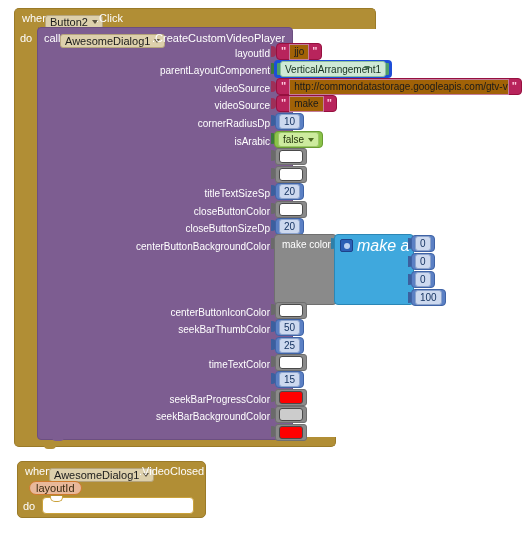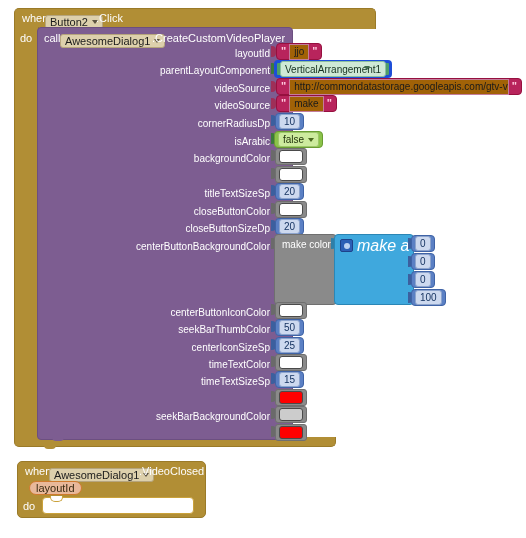--- a/index.html
+++ b/index.html
@@ -179,21 +179,20 @@
 
   <div class="rowlabel" style="left:110px;top:136px;width:160px;">isArabic</div>
   <div class="socket lit" style="left:271px;top:133px;"></div>
   <div class="blk lgc" style="left:274px;top:131px;">
     <span class="val">
       <span>false</span>
       <span class="tri"></span>
     </span>
   </div>
 
-  <div class="rowlabel" style="left:110px;top:153px;width:160px;">backgroundColor</div>
   <div class="socket gry" style="left:271px;top:150px;"></div>
   <div class="blk cswatch" style="left:275px;top:148px;">
     <span class="sw" style="background:#ffffff;"></span>
   </div>
 
   <div class="socket gry" style="left:271px;top:168px;"></div>
   <div class="blk cswatch" style="left:275px;top:166px;">
     <span class="sw" style="background:#ffffff;"></span>
   </div>
 
@@ -255,38 +254,37 @@
   <div class="blk cswatch" style="left:275px;top:302px;">
     <span class="sw" style="background:#ffffff;"></span>
   </div>
 
   <div class="rowlabel" style="left:100px;top:324px;width:170px;">seekBarThumbColor</div>
   <div class="socket blu" style="left:271px;top:321px;"></div>
   <div class="blk num" style="left:275px;top:319px;">
     <span class="val">50</span>
   </div>
 
-  <div class="rowlabel" style="left:100px;top:342px;width:170px;">centerIconSizeSp</div>
   <div class="socket blu" style="left:271px;top:339px;"></div>
   <div class="blk num" style="left:275px;top:337px;">
     <span class="val">25</span>
   </div>
 
   <div class="rowlabel" style="left:100px;top:359px;width:170px;">timeTextColor</div>
   <div class="socket gry" style="left:271px;top:356px;"></div>
   <div class="blk cswatch" style="left:275px;top:354px;">
     <span class="sw" style="background:#ffffff;"></span>
   </div>
 
-  <div class="rowlabel" style="left:100px;top:376px;width:170px;">timeTextSizeSp</div>
   <div class="socket blu" style="left:271px;top:373px;"></div>
   <div class="blk num" style="left:275px;top:371px;">
     <span class="val">15</span>
   </div>
 
+  <div class="rowlabel" style="left:100px;top:394px;width:170px;">seekBarProgressColor</div>
   <div class="socket gry" style="left:271px;top:391px;"></div>
   <div class="blk cswatch" style="left:275px;top:389px;">
     <span class="sw" style="background:#ff0000;"></span>
   </div>
 
   <div class="rowlabel" style="left:100px;top:411px;width:170px;">seekBarBackgroundColor</div>
   <div class="socket gry" style="left:271px;top:408px;"></div>
   <div class="blk cswatch" style="left:275px;top:406px;">
     <span class="sw" style="background:#cccccc;"></span>
   </div>

